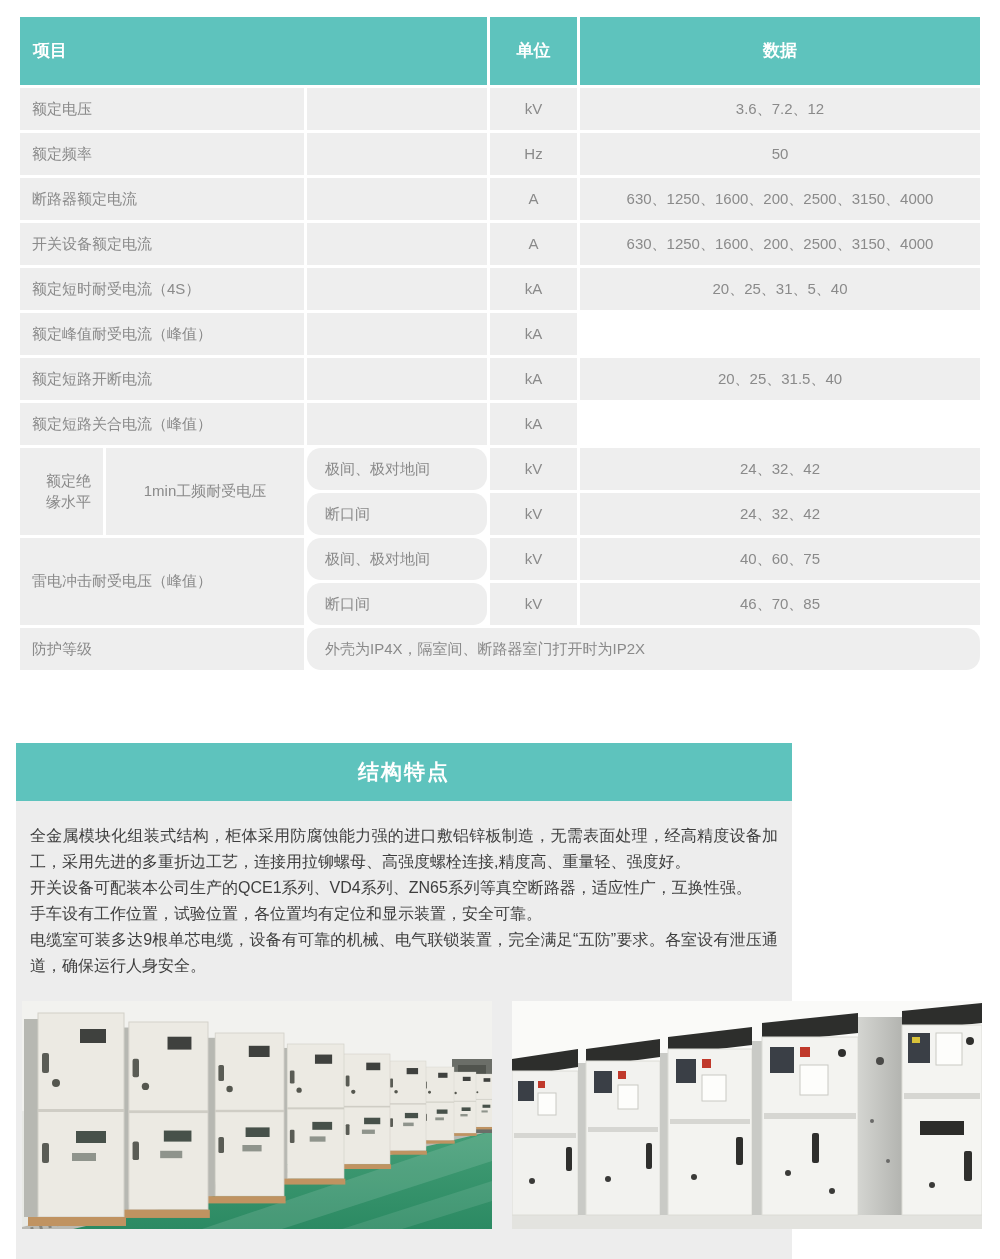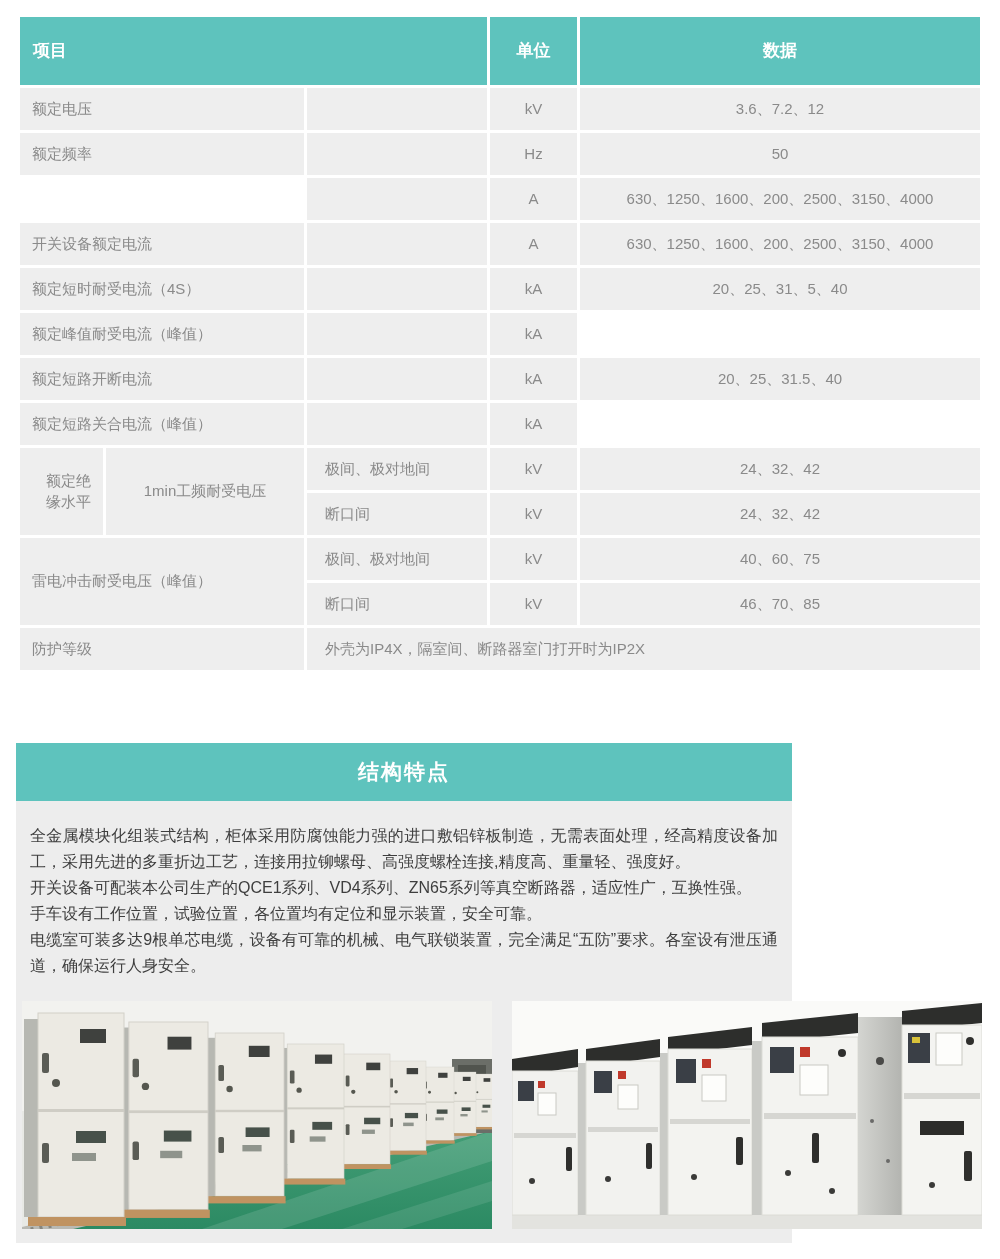--- a/index.html
+++ b/index.html
@@ -21,34 +21,34 @@
     grid-template-columns:83px 198px 180px 87px 400px;
     grid-template-rows:68px repeat(13,42px);
     gap:3px;
   }
   .cell{
     background:var(--cell);color:var(--tabletext);
     font-size:15px;display:flex;align-items:center;justify-content:center;
     text-align:center;line-height:1.35;
   }
   .cell.lbl{justify-content:flex-start;text-align:right;padding:0 12px;}
-  .cell.scope{justify-content:flex-start;text-align:left;padding-left:18px;}
+  .cell.scope{justify-content:flex-start;text-align:left;padding-left:18px;border-radius:14px;}
   .cell.span-ab{grid-column:1/3;}
   .cell.head{
     background:var(--teal);color:#ffffff;font-size:17px;font-weight:bold;
   }
   .cell.head.lbl{padding-left:13px;}
   
   .features{position:absolute;left:16px;top:743px;width:776px;}
   .features-header{
     background:var(--teal);height:58px;
     display:flex;align-items:center;justify-content:center;
     color:#ffffff;font-size:21px;font-weight:bold;letter-spacing:2px;
   }
-  .features-body{background:#ededed;padding:22px 0 14px 0;}
+  .features-body{background:#ededed;padding:22px 0 30px 0;}
   .feature-par{
     color:var(--bodytext);font-size:16px;line-height:26px;
     padding:0 14px;text-align:justify;
   }
   .photos{display:flex;gap:20px;margin-top:22px;padding:0 6px;}
   .photo{flex:0 0 470px;height:228px;display:block;}
 </style>
 </head>
 <body>
 
@@ -61,20 +61,21 @@
   <div class="cell head" style="grid-row:1;grid-column:5">数据</div>
   <div class="cell" style="grid-row:2;grid-column:3"></div>
   <div class="cell" style="grid-row:2;grid-column:4">kV</div>
   <div class="cell" style="grid-row:2;grid-column:5">3.6、7.2、12</div>
 
   <div class="cell lbl span-ab" style="grid-row:3">额定频率</div>
   <div class="cell" style="grid-row:3;grid-column:3"></div>
   <div class="cell" style="grid-row:3;grid-column:4">Hz</div>
   <div class="cell" style="grid-row:3;grid-column:5">50</div>
 
+  <div class="cell lbl span-ab" style="grid-row:4">断路器额定电流</div>
   <div class="cell" style="grid-row:4;grid-column:3"></div>
   <div class="cell" style="grid-row:4;grid-column:4">A</div>
   <div class="cell" style="grid-row:4;grid-column:5">630、1250、1600、200、2500、3150、4000</div>
 
   <div class="cell lbl span-ab" style="grid-row:5">开关设备额定电流</div>
   <div class="cell" style="grid-row:5;grid-column:3"></div>
   <div class="cell" style="grid-row:5;grid-column:4">A</div>
   <div class="cell" style="grid-row:5;grid-column:5">630、1250、1600、200、2500、3150、4000</div>
 
   <div class="cell lbl span-ab" style="grid-row:6">额定短时耐受电流（4S）</div>

